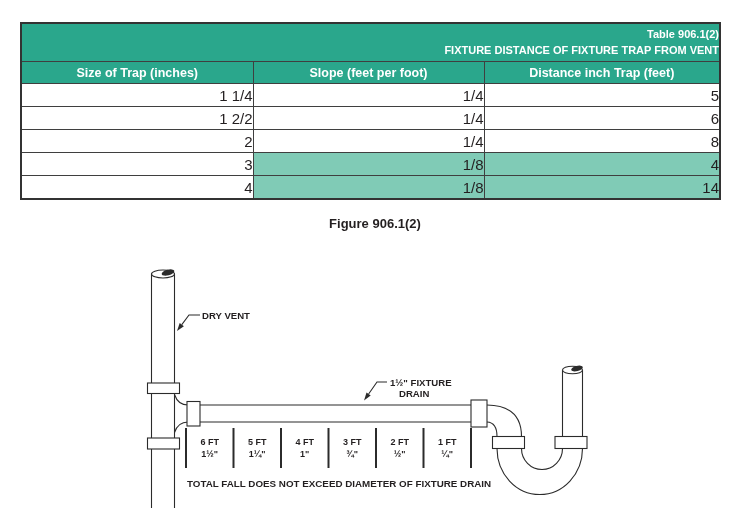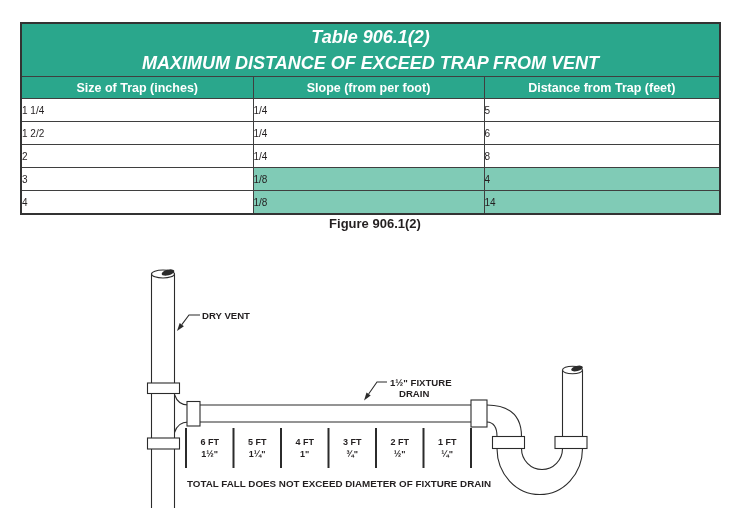--- a/index.html
+++ b/index.html
@@ -9,29 +9,29 @@
   }
   
   .tbl{
     position:absolute;left:20px;top:22px;width:699px;
     border-collapse:collapse;table-layout:fixed;
     border:2px solid #333;
   }
   .tbl th,.tbl td{border:1px solid var(--table-border,#3f3f3f);padding:0;}
   .title-cell{
     background:var(--header-bg,#2aa78c);color:var(--header-text,#fff);
-    font-weight:bold;font-size:18px;text-align:center;height:37px;line-height:1.45;font-style:italic;
+    font-weight:bold;font-size:11px;text-align:right;height:37px;line-height:1.45;
   }
   .col-head{
     background:var(--header-bg,#2aa78c);color:var(--header-text,#fff);
     font-weight:bold;font-size:12.5px;text-align:center;height:21px;margin-top:36px;
   }
   .tbl td{
-    background:#ffffff;text-align:left;vertical-align:middle;
-    font-size:10px;height:22px;color:var(--text,#231f20);
+    background:#ffffff;text-align:right;vertical-align:middle;
+    font-size:15px;height:22px;color:var(--text,#231f20);
   }
   .tbl tr.hl td.c2,.tbl tr.hl td.c3{background:var(--highlight-bg,#80cbb6);}
   
   .caption{
     position:absolute;top:216px;left:0;width:750px;text-align:center;
     font-weight:bold;font-size:13px;color:var(--text,#231f20);
   }
   .fig{position:absolute;left:0;top:250px;}
   .fig .ln{stroke:var(--line,#2b2b2b);stroke-width:1.1;fill:none;}
   .fig .tick{stroke:var(--line,#2b2b2b);stroke-width:2;fill:none;}
@@ -50,27 +50,27 @@
   <table class="tbl">
     <colgroup>
         <col style="width:232px">
         <col style="width:231px">
         <col style="width:236px">
       </colgroup>
     <thead>
       <tr>
         <th colspan="3" class="title-cell">
           <div>Table 906.1(2)</div>
-          <div>MAXIMUM DISTANCE OF EXCEED TRAP FROM VENT</div>
+          <div>FIXTURE DISTANCE OF FIXTURE TRAP FROM VENT</div>
         </th>
       </tr>
       <tr>
         <th class="col-head">Size of Trap (inches)</th>
-        <th class="col-head">Slope (from per foot)</th>
-        <th class="col-head">Distance from Trap (feet)</th>
+        <th class="col-head">Slope (feet per foot)</th>
+        <th class="col-head">Distance inch Trap (feet)</th>
       </tr>
     </thead>
     <tbody>
       <tr>
         <td class="c1">1 1/4</td>
         <td class="c2">1/4</td>
         <td class="c3">5</td>
       </tr>
       <tr>
         <td class="c1">1 2/2</td>

